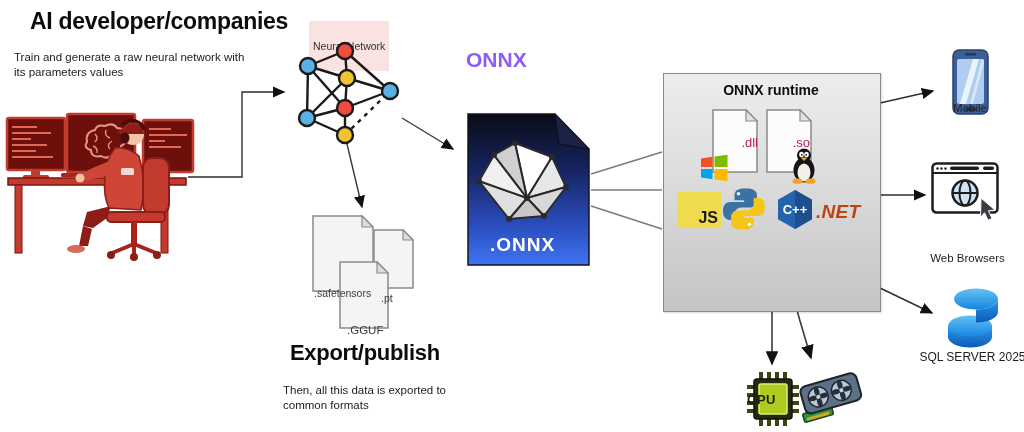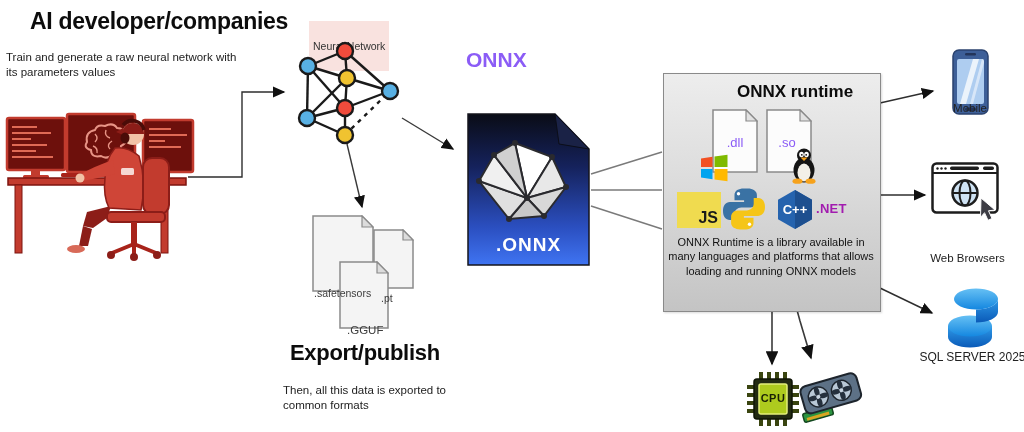--- a/index.html
+++ b/index.html
@@ -1,36 +1,36 @@
 <!DOCTYPE html>
 <html><head>
 <meta charset="utf-8">
 <style>
   html,body{margin:0;padding:0;background:#fff;}
   .canvas{position:relative;width:1024px;height:432px;background:#ffffff;overflow:hidden;
           font-family:"Liberation Sans",sans-serif;color:#1a1a1a;}
   .abs{position:absolute;}
   .h-xl{font-size:23px;font-weight:700;color:#0c0c0c;letter-spacing:-0.3px;margin-left:8px;}
   .h-lg{font-size:21px;font-weight:700;color:#8b5cf6;}
-  .h-md{font-size:17px;font-weight:700;color:#0c0c0c;margin-left:24px;}
+  .h-md{font-size:14px;font-weight:700;color:#0c0c0c;}
   .body-text{font-size:11.5px;color:#222;line-height:1.32;}
   .small-label{font-size:11.5px;color:#222;text-align:center;}
   .file-label{font-size:10.5px;color:#3c3c3c;margin-top:40px;}
   .nn-label{font-size:10.5px;color:#333;background:#f9e2df;padding:19px 4px;}
   .runtime-box{background:linear-gradient(180deg,#ededed 0%,#dcdcdc 45%,#c4c4c4 100%);
                border:1.5px solid #8a8a8a;box-shadow:1px 1px 2px rgba(0,0,0,0.15);}
   .runtime-desc{font-size:11px;color:#111;text-align:center;line-height:1.3;}
-  .onnx-file-label{font-size:19px;font-weight:600;color:#ffffff;text-align:center;letter-spacing:1px;}
-  .doc-text{font-size:13px;color:#8b5cf6;text-align:center;}
+  .onnx-file-label{font-size:19px;font-weight:600;color:#ffffff;letter-spacing:1px;padding-left:23px;}
+  .doc-text{font-size:13px;color:#be185d;text-align:right;}
   .js-badge{background:#f0db4f;}
   .js-text{position:absolute;right:3px;bottom:1px;font-size:16px;font-weight:700;color:#1a1a1a;}
   .cpp-text{position:absolute;left:0;top:0;width:100%;height:100%;display:flex;align-items:center;
             justify-content:center;color:#fff;font-size:13px;font-weight:700;}
-  .dotnet-text{font-size:13px;font-weight:700;color:#a21caf;letter-spacing:0.3px;}
-  .cpu-text{font-size:11px;font-weight:700;color:#1a2005;text-align:center;letter-spacing:0.5px;}
+  .dotnet-text{font-size:19px;font-weight:700;color:#c2410c;letter-spacing:0.3px;font-style:italic;}
+  .cpu-text{font-size:13px;font-weight:700;color:#1a2005;letter-spacing:0.5px;}
 </style>
 </head>
 <body>
 
 <div class="canvas">
 
   <svg class="abs" style="left:0;top:0" width="1024" height="432" viewBox="0 0 1024 432">
     <defs>
       <marker id="ah" markerWidth="10" markerHeight="8" refX="8" refY="4" orient="auto">
         <path d="M0,0 L9,4 L0,8 z" fill="#111"></path>
@@ -43,21 +43,21 @@
     <path d="M591,190 L662,190" fill="none" stroke="#7a7a7a" stroke-width="1.4"></path>
     <path d="M591,206 L662,229" fill="none" stroke="#7a7a7a" stroke-width="1.4"></path>
     <path d="M880,103 L933,91" fill="none" stroke="#2e2e2e" stroke-width="1.4" marker-end="url(#ah)"></path>
     <path d="M880,195 L925,195" fill="none" stroke="#2e2e2e" stroke-width="1.4" marker-end="url(#ah)"></path>
     <path d="M880,288 L932,313" fill="none" stroke="#2e2e2e" stroke-width="1.4" marker-end="url(#ah)"></path>
     <path d="M772,310 L772,364" fill="none" stroke="#3a3a3a" stroke-width="1.6" marker-end="url(#ah)"></path>
     <path d="M797,310 L800,321 L811,358" fill="none" stroke="#3a3a3a" stroke-width="1.6" marker-end="url(#ah)"></path>
   </svg>
 
   <div class="abs h-xl" style="left:22px;top:8px">AI developer/companies</div>
-  <div class="abs body-text" style="left:6px;top:50px;width:238px">Train and generate a raw neural network with its parameters values</div>
+  <div class="abs body-text" style="left:14px;top:50px;width:238px">Train and generate a raw neural network with its parameters values</div>
 
   <svg class="abs" style="left:3px;top:108px" width="192" height="154" viewBox="0 0 192 154">
 
     <g>
       <rect x="4" y="10" width="58" height="52" rx="2" fill="#6d100c" stroke="#c23b2e" stroke-width="2.5"></rect>
       <line x1="9" y1="19" x2="34" y2="19" stroke="#e06a55" stroke-width="2"></line>
       <line x1="9" y1="25" x2="48" y2="25" stroke="#e06a55" stroke-width="2"></line>
       <line x1="9" y1="31" x2="28" y2="31" stroke="#e06a55" stroke-width="2"></line>
       <line x1="9" y1="37" x2="44" y2="37" stroke="#e06a55" stroke-width="2"></line>
       <line x1="9" y1="43" x2="33" y2="43" stroke="#e06a55" stroke-width="2"></line>
@@ -246,21 +246,20 @@
   <div class="abs" style="left:776px;top:189px;width:38px;height:41px">
     <svg width="38" height="41" viewBox="0 0 38 41">
       <polygon points="19,1 36,10.8 36,30.2 19,40 2,30.2 2,10.8" fill="#2563ae"></polygon>
       <polygon points="19,1 36,10.8 36,30.2 19,40" fill="#1d4f8f"></polygon>
     </svg>
     <div class="cpp-text">C++</div>
   </div>
 
   <div class="abs dotnet-text" style="left:816px;top:201px">.NET</div>
 
-  <div class="abs runtime-desc" style="left:665px;top:235px;width:212px">ONNX Runtime is a library available in many languages and platforms that allows loading and running ONNX models</div>
 
   <svg class="abs" style="left:952px;top:49px" width="37" height="66" viewBox="0 0 37 66">
     <defs>
       <clipPath id="scr">
           <rect x="5" y="10" width="27" height="45" rx="2"></rect>
         </clipPath>
     </defs>
     <rect x="1" y="1" width="35" height="64" rx="6" fill="#3d5f98" stroke="#2a426e" stroke-width="1.5"></rect>
     <rect x="5" y="10" width="27" height="45" rx="2" fill="#aecdf0"></rect>
     <g clip-path="url(#scr)">

